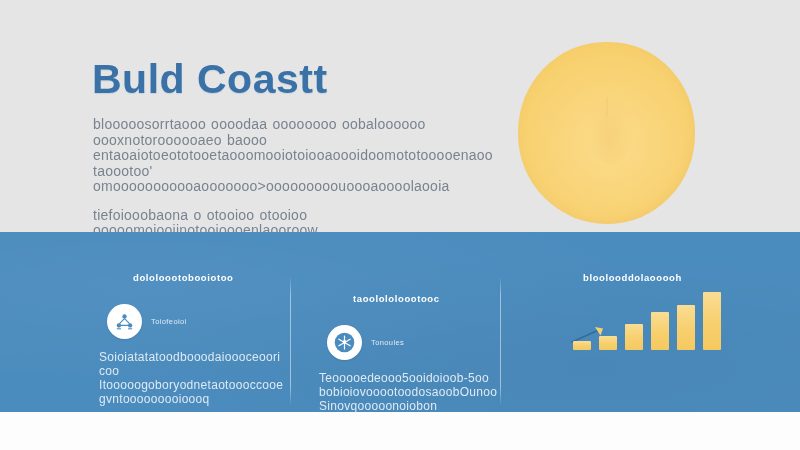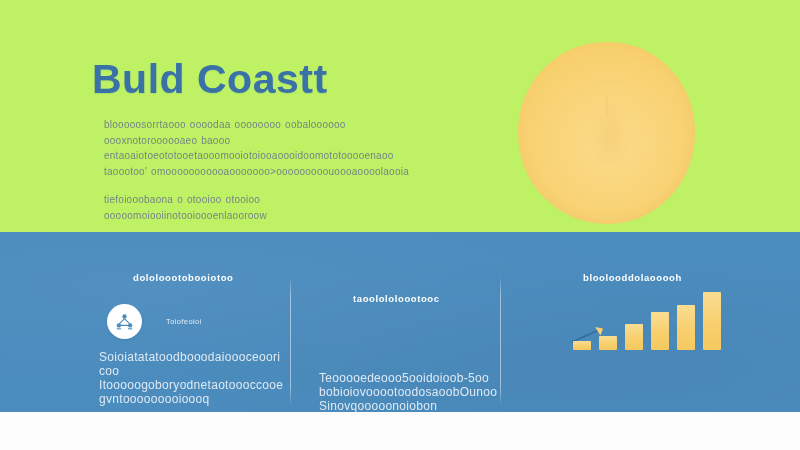--- a/index.html
+++ b/index.html
@@ -22,21 +22,21 @@
     overflow: hidden;
   }
 
   
   #hero {
     position: absolute;
     left: 0;
     top: 0;
     width: 800px;
     height: 232px;
-    background: #bef264;
+    background: #e5e5e5;
     overflow: hidden;
   }
 
   #hero-text {
     position: absolute;
     left: 92px;
     top: 58px;
     width: 340px;
   }
 
@@ -45,24 +45,24 @@
     font-weight: bold;
     letter-spacing: 0.5px;
     color: #3a72a8;
     line-height: 1.05;
     margin: 0 0 16px 0;
     white-space: nowrap;
     text-shadow: 0 1px 1px rgba(70,120,170,0.18);
   }
 
   .hero-para {
-    font-size: 10px;
+    font-size: 14px;
     line-height: 15.5px;
     color: #6f7b88;
-    margin: 12px;
+    margin: 1px;
     letter-spacing: 0.25px;
     word-spacing: 1px;
     opacity: 0.92;
     filter: blur(0.28px);
   }
   #hero-para-2 {
     margin-top: 13px;
   }
 
   
@@ -148,21 +148,21 @@
     filter: blur(0.25px);
   }
   #column-3 .col-heading { left: 18px; }
 
   .col-icon-wrap {
     position: absolute;
     top: 72px;
     left: 12px;
     display: flex;
     align-items: center;
-    gap: 24px;
+    gap: 9px;
   }
   .icon-circle {
     width: 35px;
     height: 35px;
     border-radius: 50%;
     background: #ffffff;
     display: flex;
     align-items: center;
     justify-content: center;
     box-shadow: 0 1px 2px rgba(30,70,110,0.18);
@@ -265,20 +265,34 @@
         </div>
         <span class="icon-label">Toiofeoioi</span>
       </div>
 
       <div class="col-body">Soioiatatatoodbooodaioooceoori coo Itooooogoboryodnetaotoooccooe gvntooooooooioooq</div>
     </div>
 
     <div class="column" id="column-2">
       <div class="col-heading">taoolololoootooc</div>
 
+      <div class="col-icon-wrap">
+        <div class="icon-circle">
+          <svg width="23" height="23" viewBox="0 0 24 24">
+            <circle cx="12" cy="12" r="10.2" fill="#4b8cbe"></circle>
+            <g stroke="#ffffff" stroke-width="1.25" stroke-linecap="round">
+              <path d="M12 5.2 L12 18.8"></path>
+              <path d="M6.1 8.6 L17.9 15.4"></path>
+              <path d="M17.9 8.6 L6.1 15.4"></path>
+            </g>
+            <circle cx="12" cy="11.2" r="1.9" fill="#ffffff"></circle>
+          </svg>
+        </div>
+        <span class="icon-label">Tonoules</span>
+      </div>
 
       <div class="col-body">Teooooedeooo5ooidoioob-5oo bobioiovooootoodosaoobOunoo Sinovqooooonoiobon</div>
     </div>
 
     <div class="column" id="column-3">
       <div class="col-heading">bloolooddolaooooh</div>
 
       <div id="bar-chart">
         <svg id="trend-arrow" viewBox="0 0 44 20">
           <path d="M1 17 L30 4" stroke="#2f6d9e" stroke-width="1.4" fill="none" stroke-linecap="round"></path>

